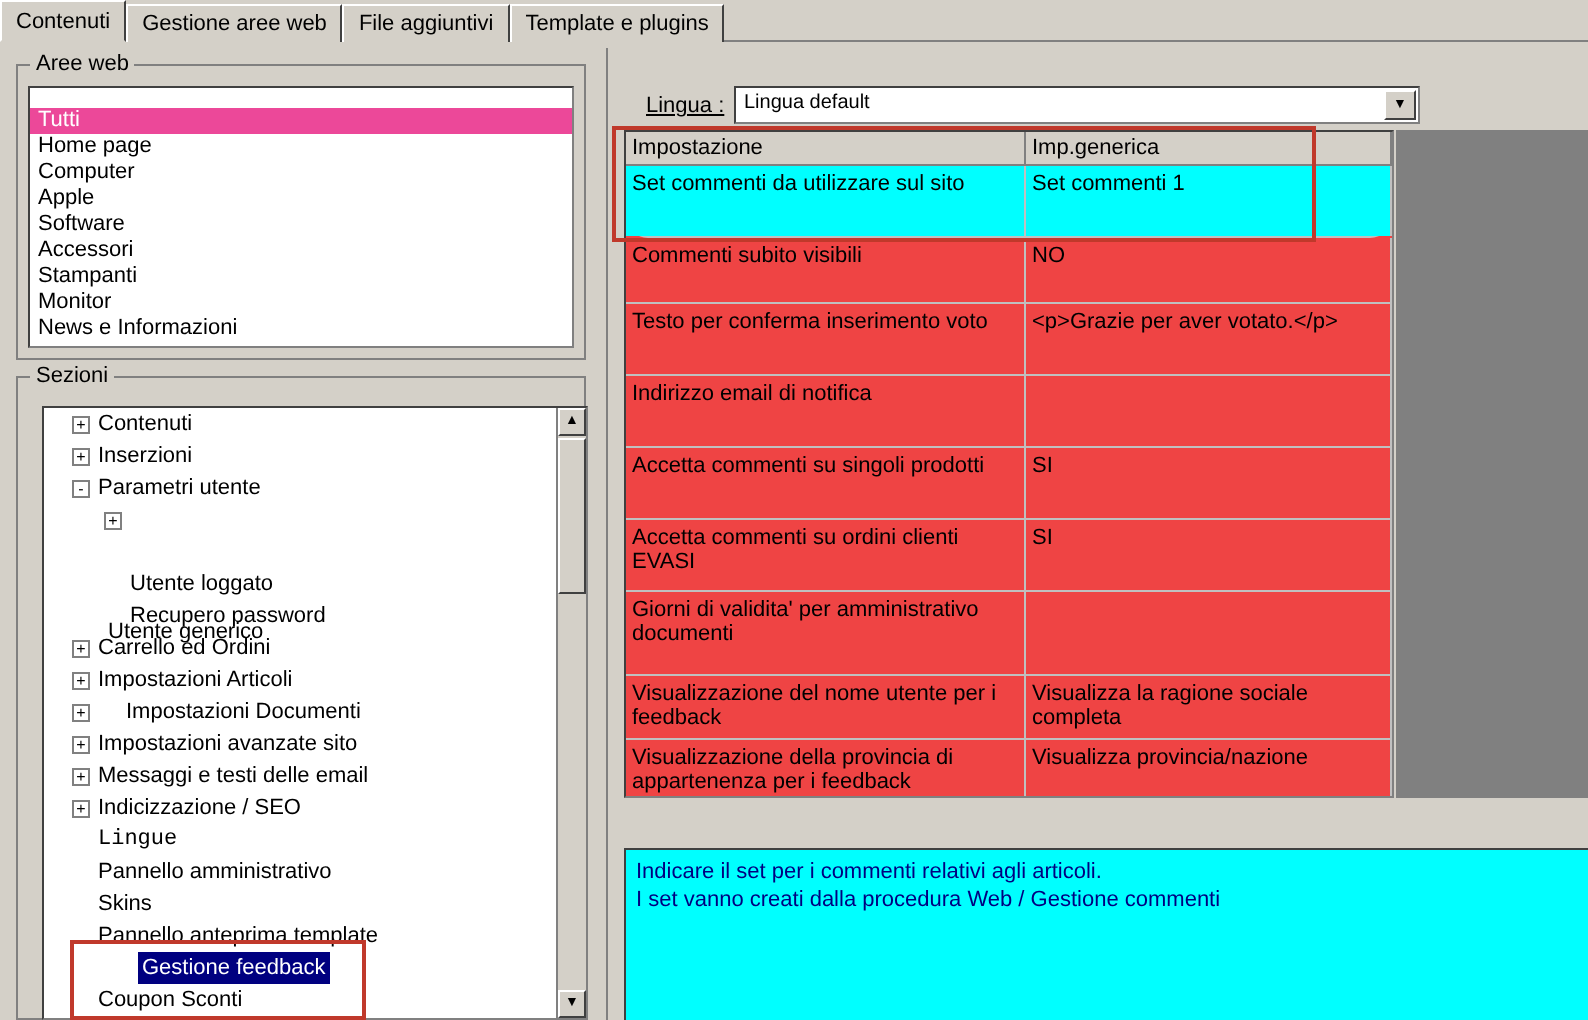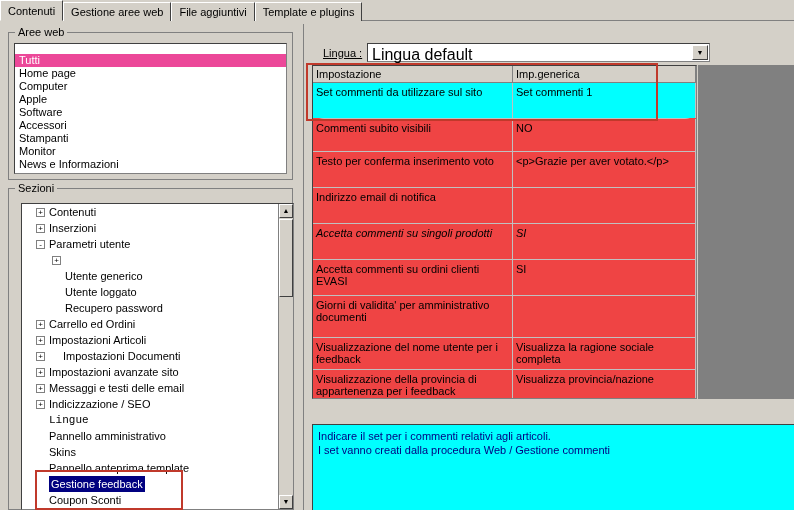--- a/index.html
+++ b/index.html
@@ -128,20 +128,21 @@
   }
   .tree-node .node-label {
     position: absolute;
     top: 0;
     white-space: nowrap;
   }
   .tree-node .node-label.sel {
     background: #000080;
     color: #fff;
     padding: 0 2px;
+    margin-left: 20px;
   }
 
   
   .vscroll {
     position: absolute;
     right: 0; top: 0;
     width: 15px;
     height: 100%;
     background: #d4d0c8;
     border-left: 1px solid #808080;
@@ -195,21 +196,21 @@
     width: 343px; height: 19px;
     background: #ffffff;
     border: 1px solid #808080;
     border-top-color: #404040;
     border-left-color: #404040;
     box-sizing: border-box;
   }
   .combo .combo-text {
     position: absolute;
     left: 4px; top: 2px;
-    font-size: 16px;
+    font-size: 10px;
   }
   .combo .combo-btn {
     position: absolute;
     right: 1px; top: 1px;
     width: 16px; height: 15px;
     background: #d4d0c8;
     border: 1px solid #ffffff;
     border-right-color: #404040;
     border-bottom-color: #404040;
     box-sizing: border-box;
@@ -344,21 +345,21 @@
           <span class="node-label" style="left: 27px;">Inserzioni</span>
         </div>
         <div class="tree-node">
           <span class="expander" style="left: 14px;">-</span>
           <span class="node-label" style="left: 27px;">Parametri utente</span>
         </div>
         <div class="tree-node">
           <span class="expander" style="left: 30px;">+</span>
         </div>
         <div class="tree-node">
-          <span class="node-label" style="left: 43px;">Utente generico</span>
+          <span class="node-label" style="left: 32px; margin-top: 40px;">Utente generico</span>
         </div>
         <div class="tree-node">
           <span class="node-label" style="left: 43px;">Utente loggato</span>
         </div>
         <div class="tree-node">
           <span class="node-label" style="left: 43px;">Recupero password</span>
         </div>
         <div class="tree-node">
           <span class="expander" style="left: 14px;">+</span>
           <span class="node-label" style="left: 27px;">Carrello ed Ordini</span>
@@ -439,21 +440,21 @@
           <div class="grid-row" style="height: 36px;">
             <div class="cell c0">Testo per conferma inserimento voto</div>
             <div class="cell c1">&lt;p&gt;Grazie per aver votato.&lt;/p&gt;</div>
             <div class="cell c2"></div>
           </div>
           <div class="grid-row" style="height: 36px;">
             <div class="cell c0">Indirizzo email di notifica</div>
             <div class="cell c1"></div>
             <div class="cell c2"></div>
           </div>
-          <div class="grid-row" style="height: 36px; font-style: italic;">
+          <div class="grid-row" style="height: 36px;">
             <div class="cell c0">Accetta commenti su singoli prodotti</div>
             <div class="cell c1">SI</div>
             <div class="cell c2"></div>
           </div>
           <div class="grid-row" style="height: 36px;">
             <div class="cell c0">Accetta commenti su ordini clienti EVASI</div>
             <div class="cell c1">SI</div>
             <div class="cell c2"></div>
           </div>
           <div class="grid-row" style="height: 42px;">

